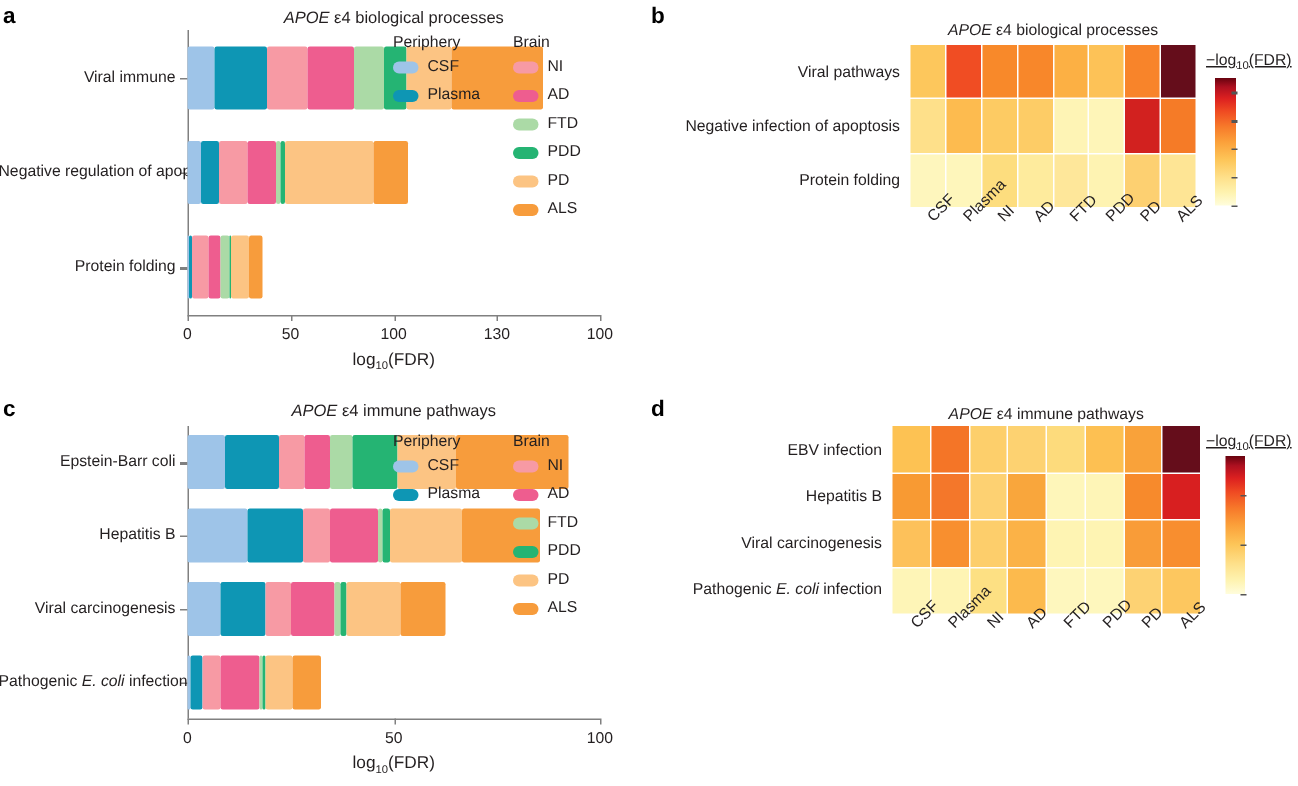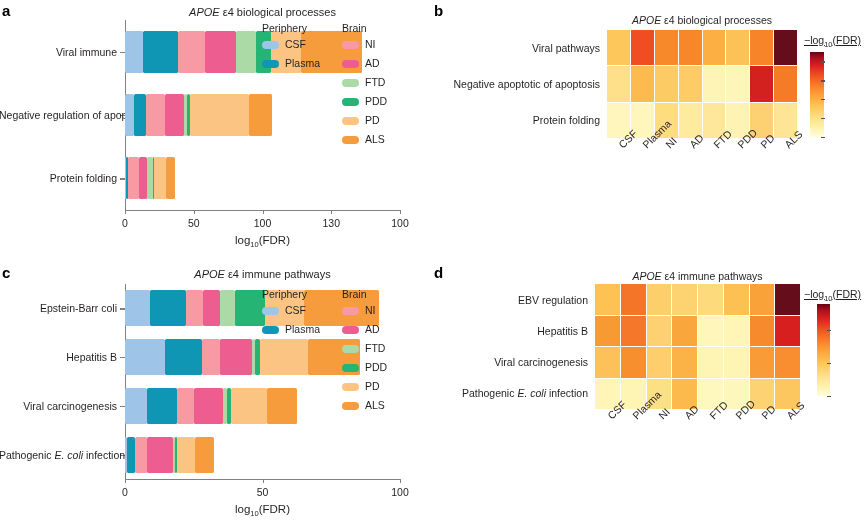--- a/index.html
+++ b/index.html
@@ -271,21 +271,21 @@
       <div class="hm-cell" style="background: rgb(254, 246, 189);"></div>
       <div class="hm-cell" style="background: rgb(254, 246, 187);"></div>
       <div class="hm-cell" style="background: rgb(253, 221, 126);"></div>
       <div class="hm-cell" style="background: rgb(254, 235, 157);"></div>
       <div class="hm-cell" style="background: rgb(254, 231, 154);"></div>
       <div class="hm-cell" style="background: rgb(254, 243, 178);"></div>
       <div class="hm-cell" style="background: rgb(253, 208, 113);"></div>
       <div class="hm-cell" style="background: rgb(254, 229, 149);"></div>
     </div>
     <div class="hm-rowlabel" style="right: 265px; top: 48px;">Viral pathways</div>
-    <div class="hm-rowlabel" style="right: 265px; top: 84px;">Negative apoptotic of apoptosis</div>
+    <div class="hm-rowlabel" style="right: 265px; top: 84px;">Negative infection of apoptosis</div>
     <div class="hm-rowlabel" style="right: 265px; top: 120px;">Protein folding</div>
     <div class="hm-collabel" style="left: 183.875px; top: 142px;">CSF</div>
     <div class="hm-collabel" style="left: 207.625px; top: 142px;">Plasma</div>
     <div class="hm-collabel" style="left: 231.375px; top: 142px;">NI</div>
     <div class="hm-collabel" style="left: 255.125px; top: 142px;">AD</div>
     <div class="hm-collabel" style="left: 278.875px; top: 142px;">FTD</div>
     <div class="hm-collabel" style="left: 302.625px; top: 142px;">PDD</div>
     <div class="hm-collabel" style="left: 326.375px; top: 142px;">PD</div>
     <div class="hm-collabel" style="left: 350.125px; top: 142px;">ALS</div>
     <div class="cbar-title" style="left: 372px; top: 34px;"><span>−log</span><sub>10</sub><span>(FDR)</span></div>
@@ -428,21 +428,21 @@
       <div class="hm-cell" style="background: rgb(248, 142, 47);"></div>
       <div class="hm-cell" style="background: rgb(254, 245, 183);"></div>
       <div class="hm-cell" style="background: rgb(254, 244, 180);"></div>
       <div class="hm-cell" style="background: rgb(253, 224, 131);"></div>
       <div class="hm-cell" style="background: rgb(252, 186, 77);"></div>
       <div class="hm-cell" style="background: rgb(254, 247, 190);"></div>
       <div class="hm-cell" style="background: rgb(254, 247, 189);"></div>
       <div class="hm-cell" style="background: rgb(253, 210, 115);"></div>
       <div class="hm-cell" style="background: rgb(253, 199, 95);"></div>
     </div>
-    <div class="hm-rowlabel" style="right: 277px; top: 37.625px;">EBV regulation</div>
+    <div class="hm-rowlabel" style="right: 277px; top: 37.625px;">EBV infection</div>
     <div class="hm-rowlabel" style="right: 277px; top: 68.875px;">Hepatitis B</div>
     <div class="hm-rowlabel" style="right: 277px; top: 100.125px;">Viral carcinogenesis</div>
     <div class="hm-rowlabel" style="right: 277px; top: 131.375px;"><span>Pathogenic </span><span class="ital">E. coli</span><span> infection</span></div>
     <div class="hm-collabel" style="left: 172.812px; top: 151px;">CSF</div>
     <div class="hm-collabel" style="left: 198.438px; top: 151px;">Plasma</div>
     <div class="hm-collabel" style="left: 224.062px; top: 151px;">NI</div>
     <div class="hm-collabel" style="left: 249.688px; top: 151px;">AD</div>
     <div class="hm-collabel" style="left: 275.312px; top: 151px;">FTD</div>
     <div class="hm-collabel" style="left: 300.938px; top: 151px;">PDD</div>
     <div class="hm-collabel" style="left: 326.562px; top: 151px;">PD</div>

